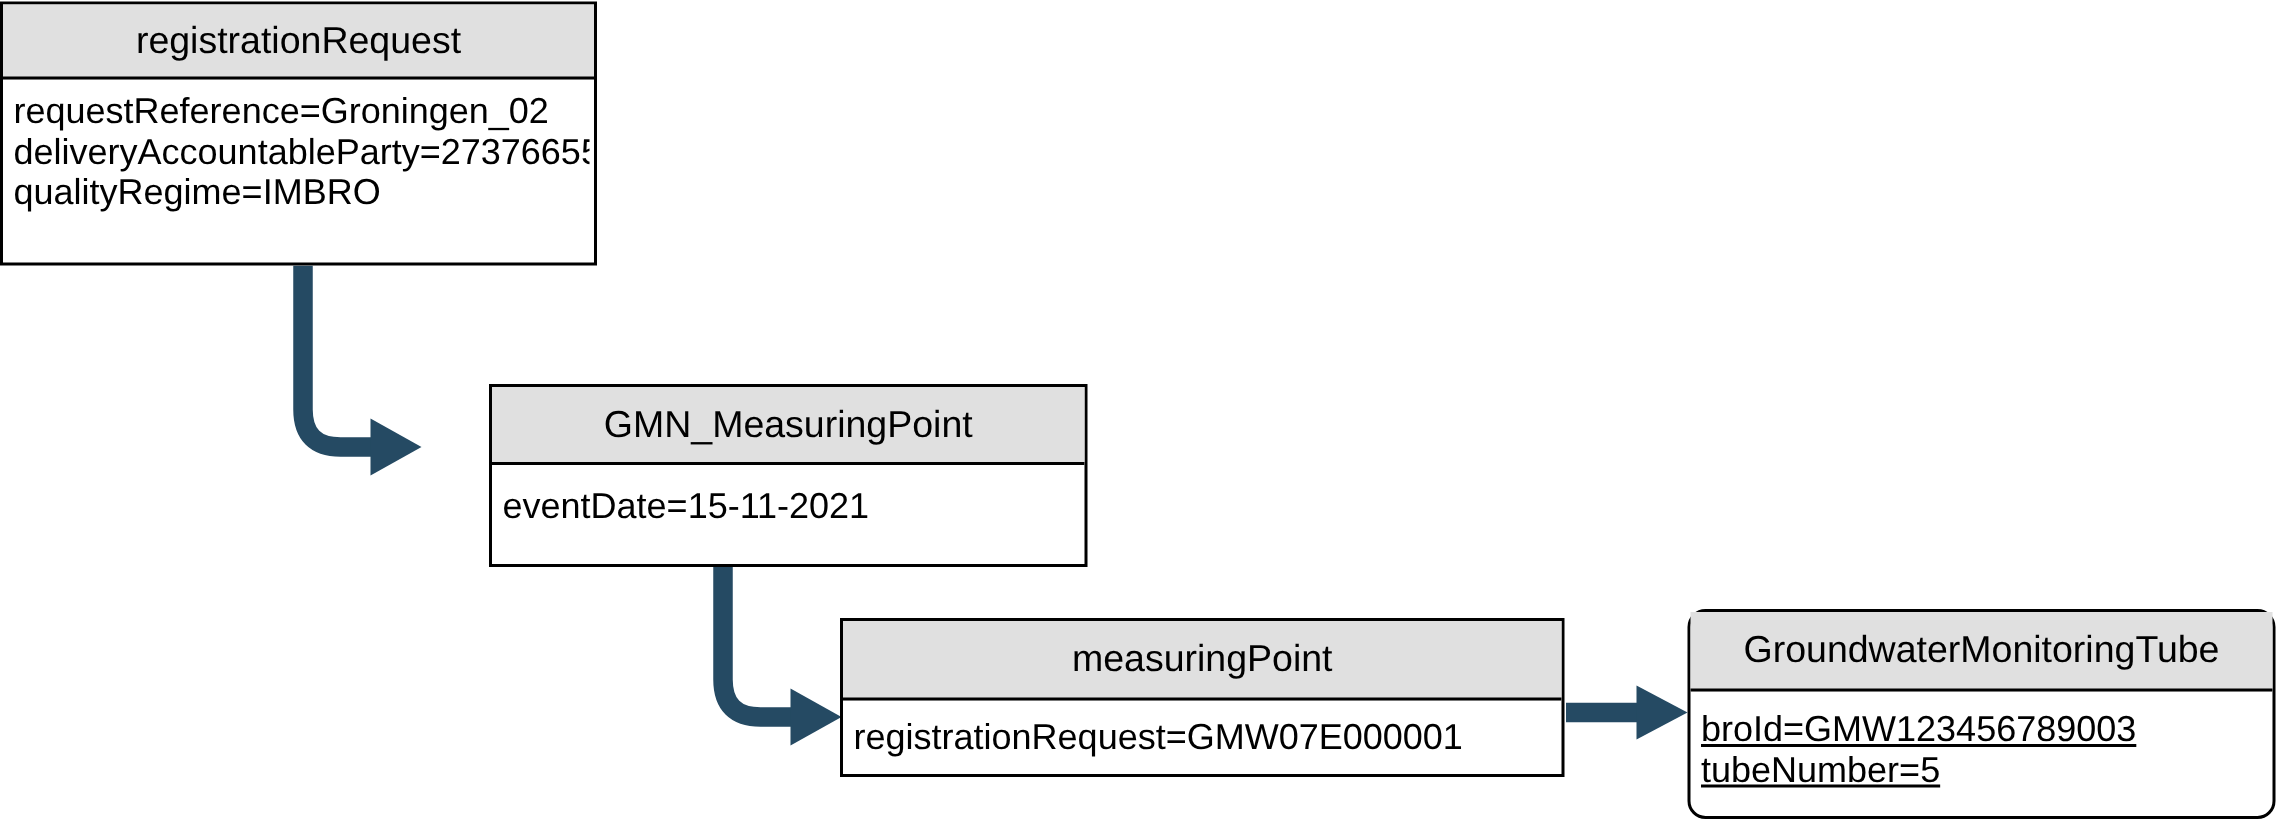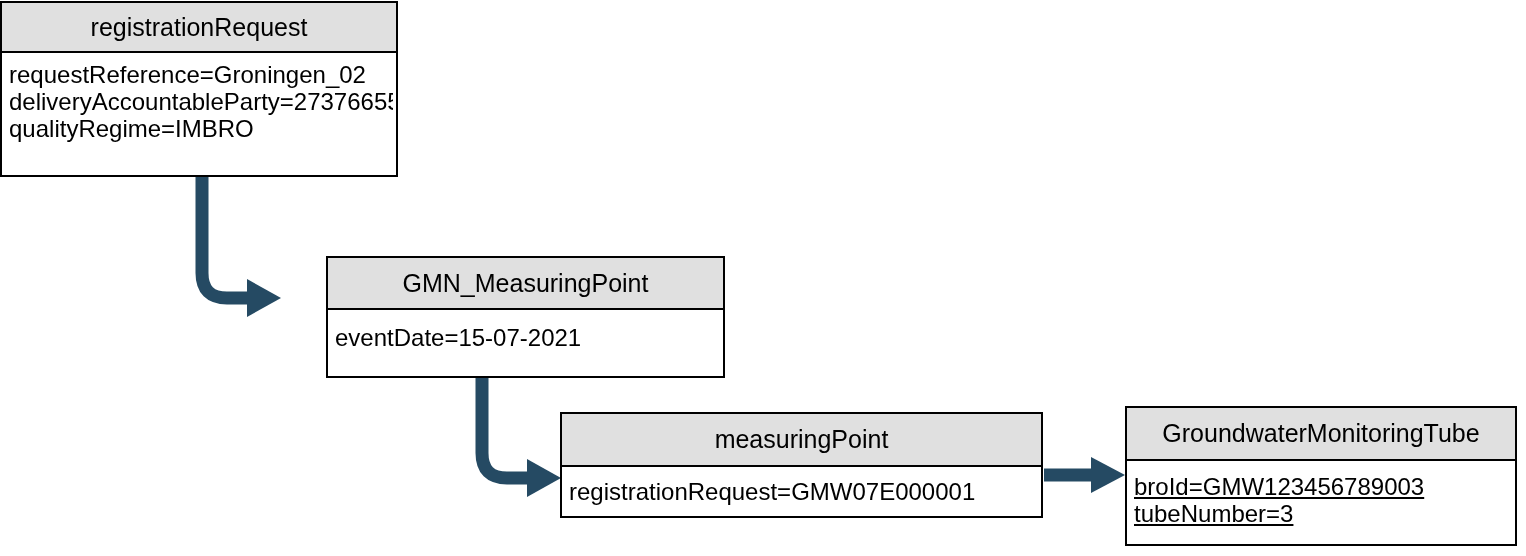--- a/index.html
+++ b/index.html
@@ -63,21 +63,21 @@
   }
   
   #node-registration-request{left:0px;top:1px;width:398px;height:176px;}
   #node-registration-request .node-header{height:50px;}
   #node-gmn-measuring-point{left:281px;top:256px;width:399px;height:122px;margin-left:45px;}
   #node-gmn-measuring-point .node-header{height:52px;}
   #node-gmn-measuring-point .node-body{padding-top:14px;}
   #node-measuring-point{left:560px;top:412px;width:483px;height:106px;}
   #node-measuring-point .node-header{height:53px;}
   #node-measuring-point .node-body{padding-top:11px;}
-  #node-groundwater-monitoring-tube{left:1125px;top:406px;width:392px;height:140px;}
+  #node-groundwater-monitoring-tube{left:1125px;top:406px;width:392px;height:140px;border-radius:12px;}
   #node-groundwater-monitoring-tube .node-header{height:53px;}
   #node-groundwater-monitoring-tube .node-body{padding-top:12px;text-decoration:underline;}
 </style>
 </head>
 <body>
 
 <div class="canvas">
 
   <svg class="edges" viewBox="0 0 1526 556" aria-hidden="true">
     <g>
@@ -99,32 +99,32 @@
     <div class="node-body">
       <div class="attr">requestReference=Groningen_02</div>
       <div class="attr">deliveryAccountableParty=27376655</div>
       <div class="attr">qualityRegime=IMBRO</div>
     </div>
   </div>
 
   <div class="node" id="node-gmn-measuring-point">
     <div class="node-header">GMN_MeasuringPoint</div>
     <div class="node-body">
-      <div class="attr">eventDate=15-07-2021</div>
+      <div class="attr">eventDate=15-11-2021</div>
     </div>
   </div>
 
   <div class="node" id="node-measuring-point">
     <div class="node-header">measuringPoint</div>
     <div class="node-body">
       <div class="attr">registrationRequest=GMW07E000001</div>
     </div>
   </div>
 
   <div class="node" id="node-groundwater-monitoring-tube">
     <div class="node-header">GroundwaterMonitoringTube</div>
     <div class="node-body">
       <div class="attr">broId=GMW123456789003</div>
-      <div class="attr">tubeNumber=3</div>
+      <div class="attr">tubeNumber=5</div>
     </div>
   </div>
 
 </div>
 
 </body></html>

